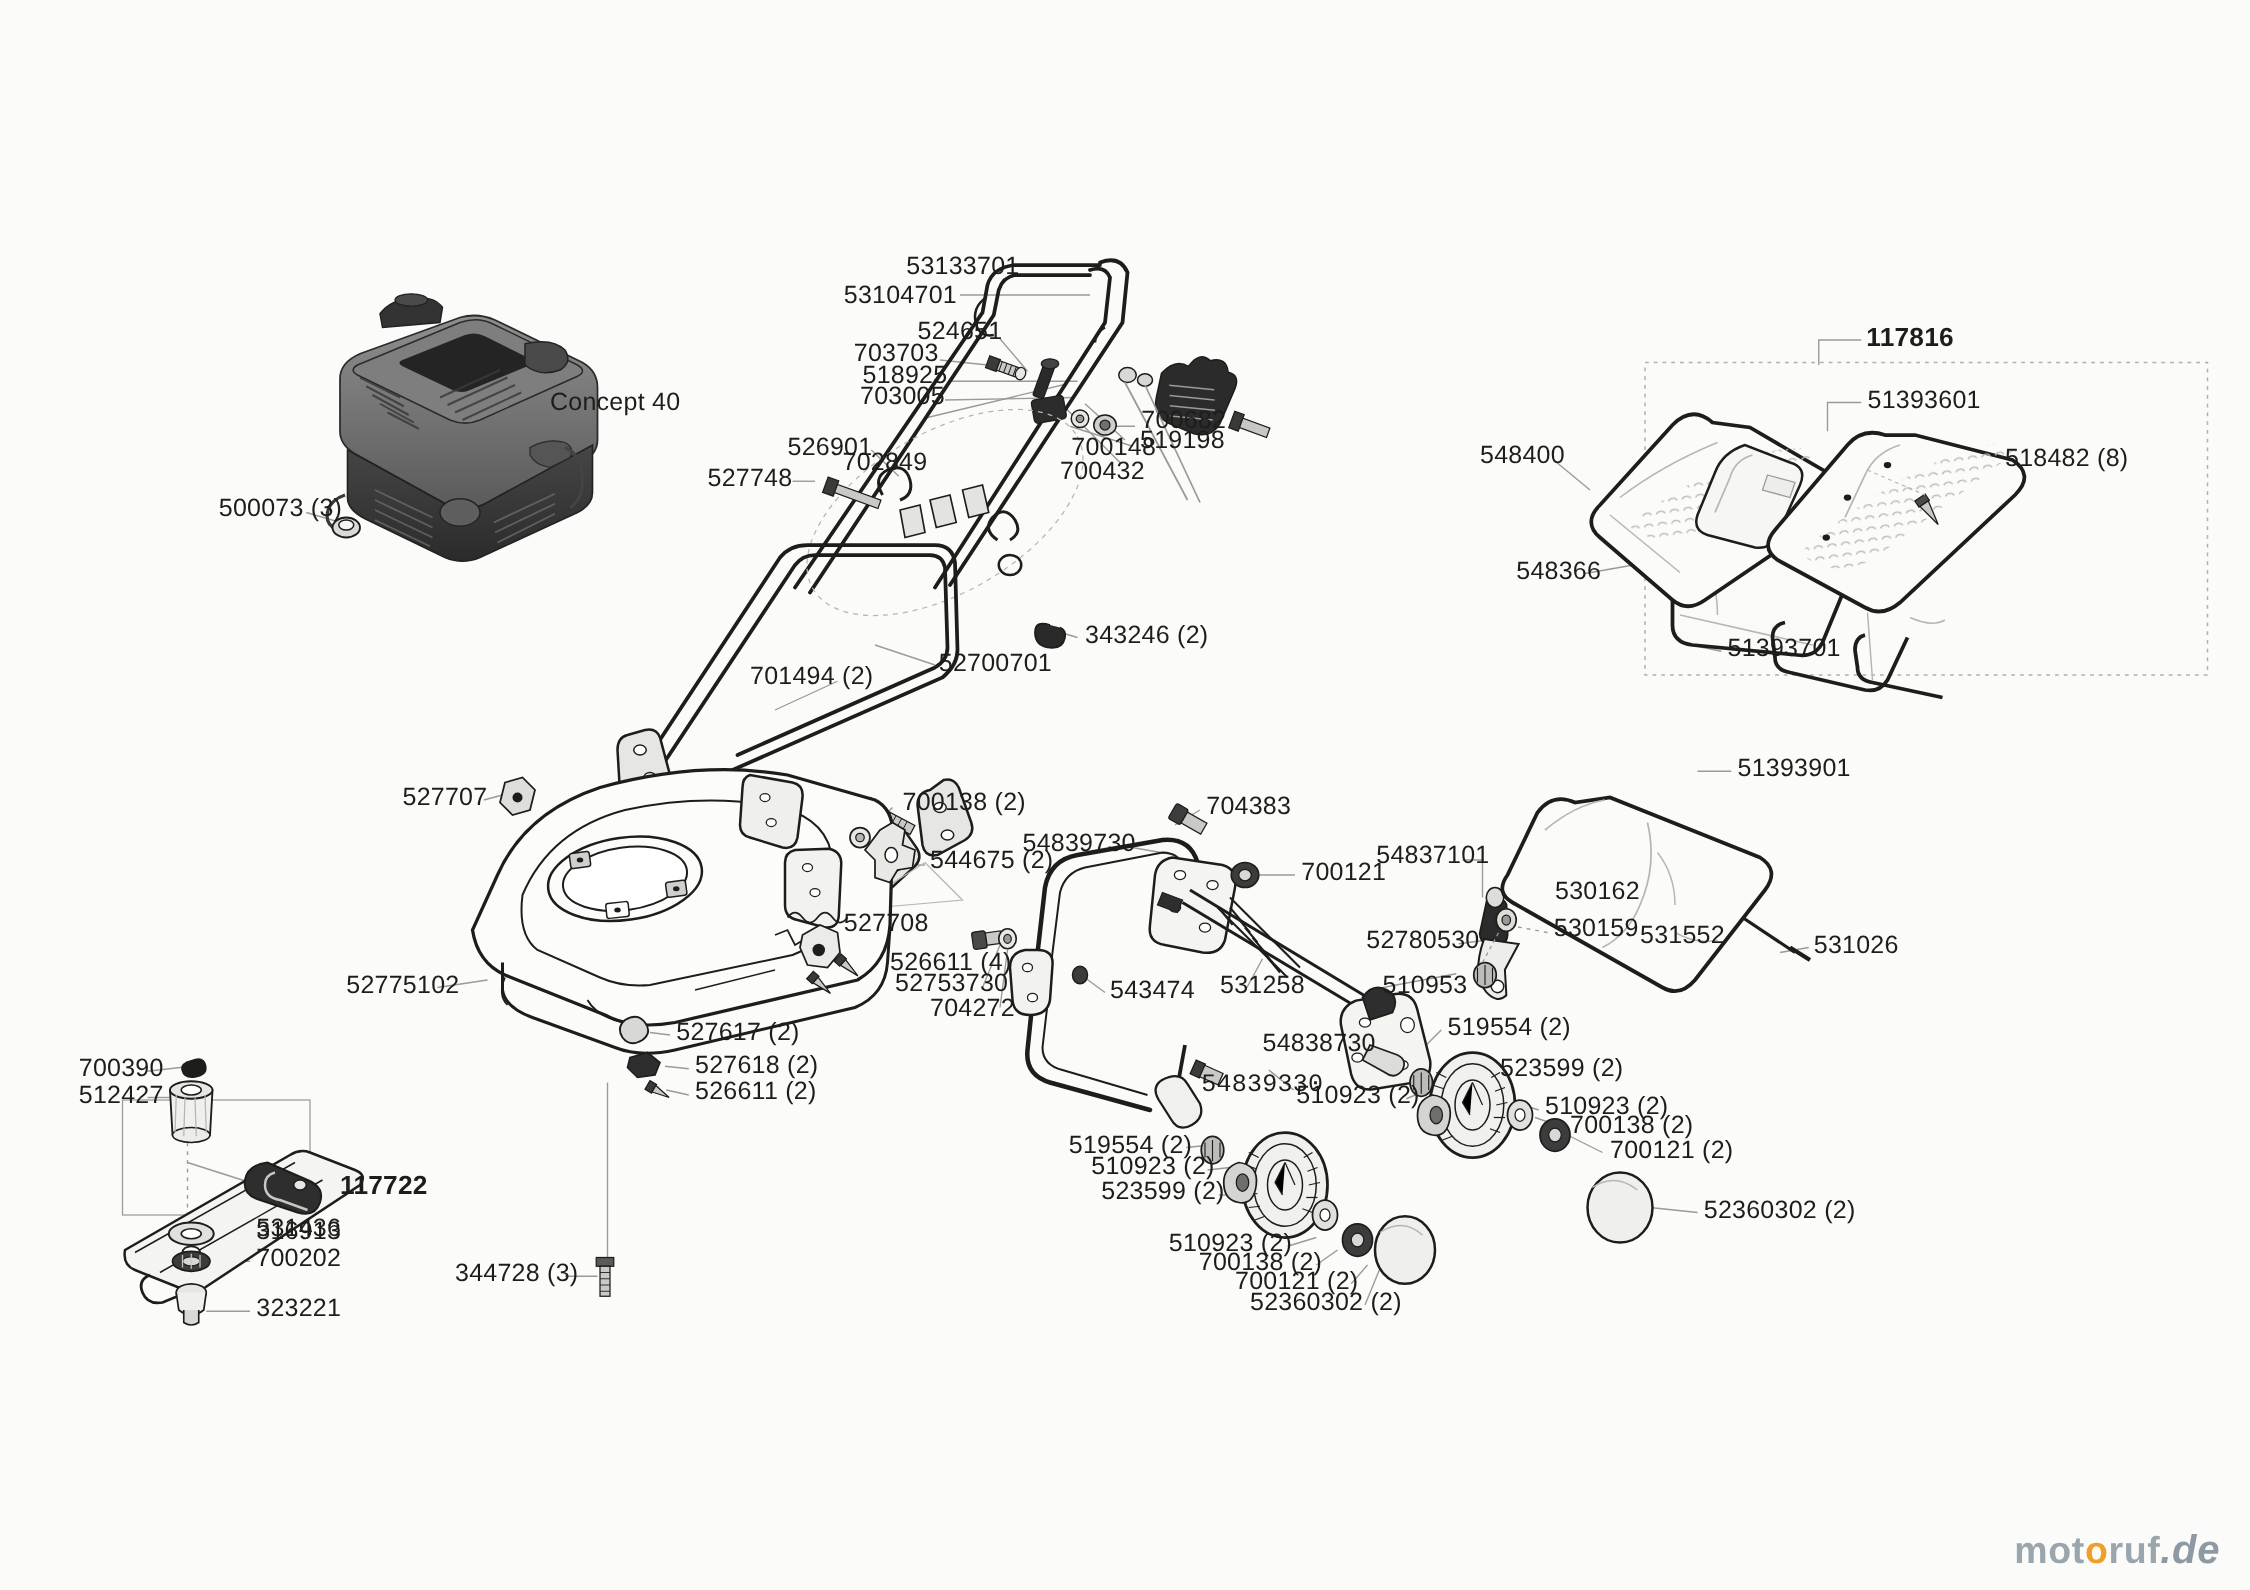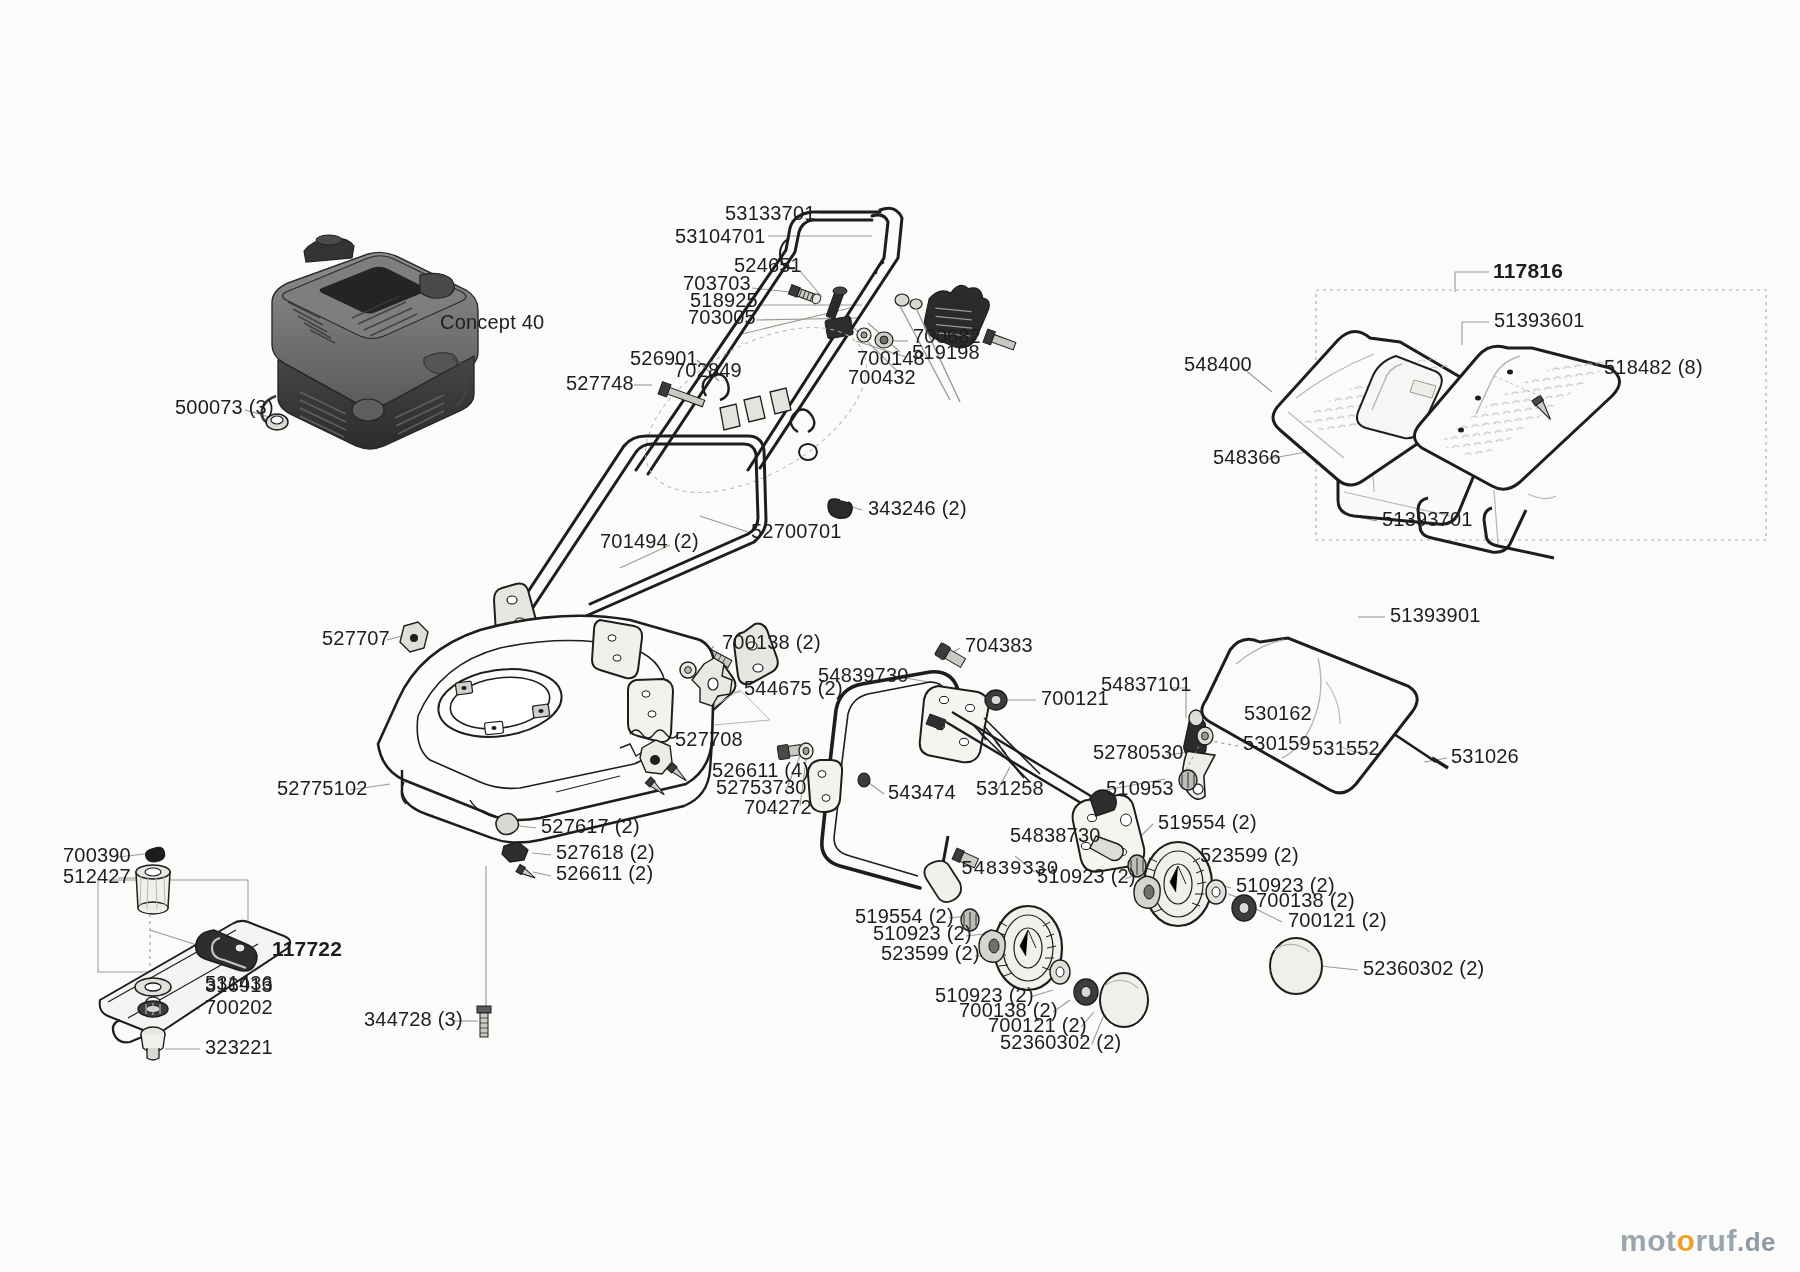--- a/index.html
+++ b/index.html
@@ -23,21 +23,21 @@
   }
   .lbl.bold{font-weight:bold;font-size:21px;}
   .wm{
     position:absolute;right:24px;bottom:14px;
     font-family:"Liberation Sans", sans-serif;
     font-size:30px;font-weight:bold;color:#8e9aa3;
     letter-spacing:.5px;
   }
   .wm .m{color:#9aa5ad;}
   .wm .o{color:#f0a02a;}
-  .wm .de{color:#8e9aa3;font-size:26px;}
+  .wm .de{color:#8e9aa3;font-size:32px;font-style:italic;}
 </style>
 </head>
 <body>
 
 <div id="stage">
 
   <svg id="art" viewBox="0 0 1800 1272" xmlns="http://www.w3.org/2000/svg">
     <defs>
       <linearGradient id="eng1" x1="0" y1="0" x2="0" y2="1">
         <stop offset="0" stop-color="#8e8e8e"></stop>

